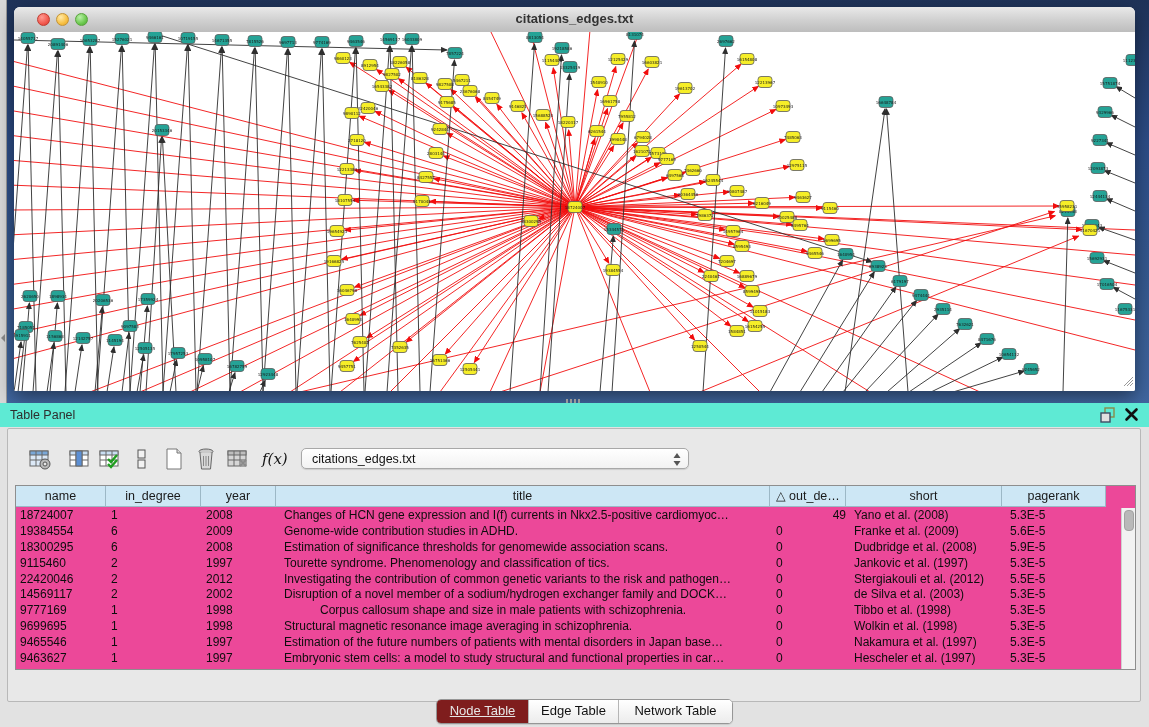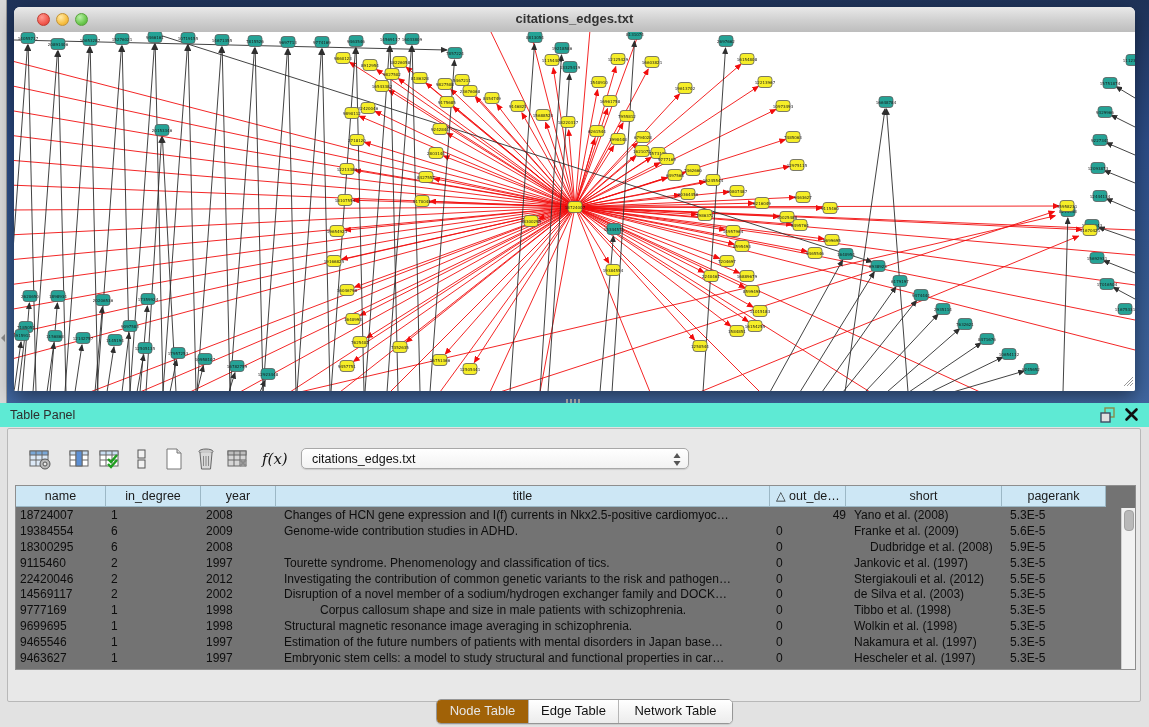--- a/index.html
+++ b/index.html
@@ -31,37 +31,37 @@
   #float-icon{position:absolute;left:1100px;top:4px;width:16px;height:16px;cursor:pointer;}
   #close-icon{position:absolute;left:1124px;top:4px;width:15px;height:15px;cursor:pointer;}
   #tp-body{position:absolute;left:7px;top:25px;width:1134px;height:274px;
     background:#e8e8e8;border:1px solid #b8b8b8;border-radius:2px;box-sizing:border-box;}
   .tbicon{position:absolute;top:0;width:26px;height:26px;cursor:pointer;}
   #tp-toolbar{position:absolute;left:11px;top:18px;width:1110px;height:30px;}
   #fx-glyph{font-family:"DejaVu Serif",serif;font-style:italic;font-size:15px;color:#111;}
   #table-select{position:absolute;left:282px;top:1px;width:388px;height:21px;background:linear-gradient(180deg,#ffffff,#f2f2f2);
     border:1px solid #a8a8a8;border-radius:5px;box-sizing:border-box;cursor:pointer;box-shadow:0 1px 1px rgba(0,0,0,.12);}
   #table-select span{position:absolute;left:10px;top:3px;font-size:12.5px;color:#111;}
-  #tp-table{position:absolute;left:7px;top:56px;width:1121px;height:185px;background:#737373;border:1px solid #8e8e8e;box-sizing:border-box;}
+  #tp-table{position:absolute;left:7px;top:56px;width:1121px;height:185px;background:#ec4899;border:1px solid #8e8e8e;box-sizing:border-box;}
   #thead{position:absolute;left:0;top:0;height:22px;width:100%;}
   .hcell{position:absolute;top:0;height:21px;background:#cde7f5;border-right:1px solid #9cb8c6;border-bottom:1px solid #9cb8c6;
     box-sizing:border-box;font-size:12.5px;color:#1a1a1a;text-align:center;line-height:21px;overflow:hidden;white-space:nowrap;cursor:pointer;}
   .hcell.sorted{text-align:left;padding-left:6px;}
   #tbody{position:absolute;left:0;top:22px;width:1106px;height:161px;overflow:hidden;}
   .trow{position:relative;height:15.9px;width:100%;}
   .tcell{position:absolute;top:0;height:15.9px;font-size:12px;color:#0d0d0d;line-height:15.5px;
     overflow:hidden;white-space:nowrap;box-sizing:border-box;}
   #vscroll{position:absolute;right:0;top:22px;width:13px;height:161px;background:#f2f2f2;border-left:1px solid #d0d0d0;cursor:pointer;}
   #vthumb{position:absolute;left:2px;top:2px;width:8px;height:19px;border-radius:4px;background:#b9b9b9;border:1px solid #a2a2a2;}
   #tp-tabs{position:absolute;left:428px;top:270px;height:23px;display:flex;border:1px solid #969696;border-radius:5px;
     overflow:hidden;background:#fff;box-shadow:0 1px 1px rgba(0,0,0,.1);}
   .tab{height:23px;line-height:22px;font-size:13px;color:#111;text-align:center;cursor:pointer;
     background:linear-gradient(180deg,#ffffff,#ececec);border-right:1px solid #b5b5b5;box-sizing:border-box;}
   .tab:last-child{border-right:none;}
-  .tab.sel{background:#a16207;color:#e6e6e6;}
+  .tab.sel{background:#7f1d1d;color:#e6e6e6;text-decoration:underline;}
 </style>
 </head>
 <body>
 <div id="screen">
 
   <div id="desktop">
     <div id="left-strip"></div>
     <div id="strip-arrow"></div>
     <div id="graph-window">
       <div id="titlebar">
@@ -630,22 +630,23 @@
               <div class="tcell" style="left: 190px; width: 70px;">2009</div>
               <div class="tcell" style="left: 268px; width: 486px;">Genome-wide contribution studies in ADHD.</div>
               <div class="tcell" style="left: 760px; width: 70px;">0</div>
               <div class="tcell" style="left: 838px; width: 148px;">Franke et al. (2009)</div>
               <div class="tcell" style="left: 994px; width: 96px;">5.6E-5</div>
             </div>
             <div class="trow">
               <div class="tcell" style="left: 4px; width: 86px;">18300295</div>
               <div class="tcell" style="left: 95px; width: 90px;">6</div>
               <div class="tcell" style="left: 190px; width: 70px;">2008</div>
-              <div class="tcell" style="left: 760px; width: 70px;">0</div>
-              <div class="tcell" style="left: 838px; width: 148px; margin-left: 16px;">Dudbridge et al. (2008)</div>
+              <div class="tcell" style="left: 268px; width: 486px;">Estimation of significance thresholds for genomewide association scans.</div>
+              <div class="tcell" style="left: 760px; width: 70px;">0</div>
+              <div class="tcell" style="left: 838px; width: 148px;">Dudbridge et al. (2008)</div>
               <div class="tcell" style="left: 994px; width: 96px;">5.9E-5</div>
             </div>
             <div class="trow">
               <div class="tcell" style="left: 4px; width: 86px;">9115460</div>
               <div class="tcell" style="left: 95px; width: 90px;">2</div>
               <div class="tcell" style="left: 190px; width: 70px;">1997</div>
               <div class="tcell" style="left: 268px; width: 486px;">Tourette syndrome. Phenomenology and classification of tics.</div>
               <div class="tcell" style="left: 760px; width: 70px;">0</div>
               <div class="tcell" style="left: 838px; width: 148px;">Jankovic et al. (1997)</div>
               <div class="tcell" style="left: 994px; width: 96px;">5.3E-5</div>

